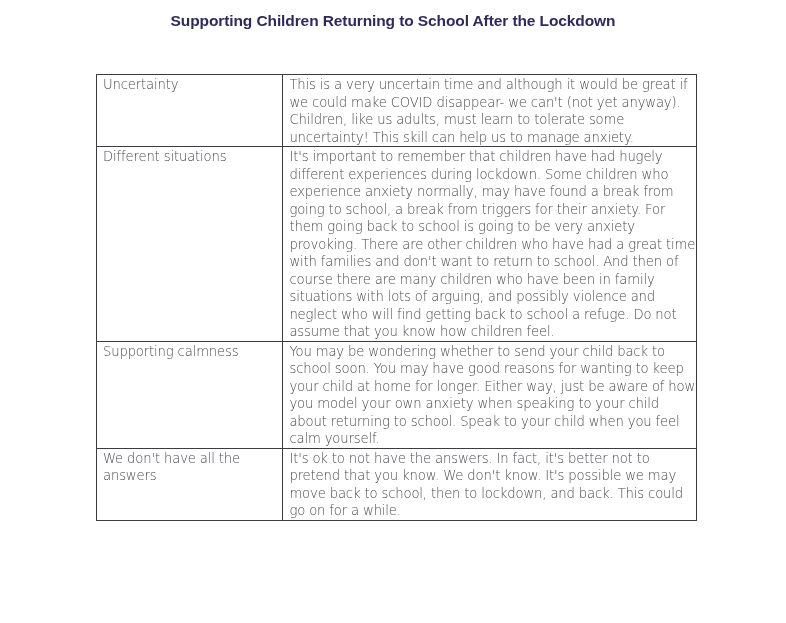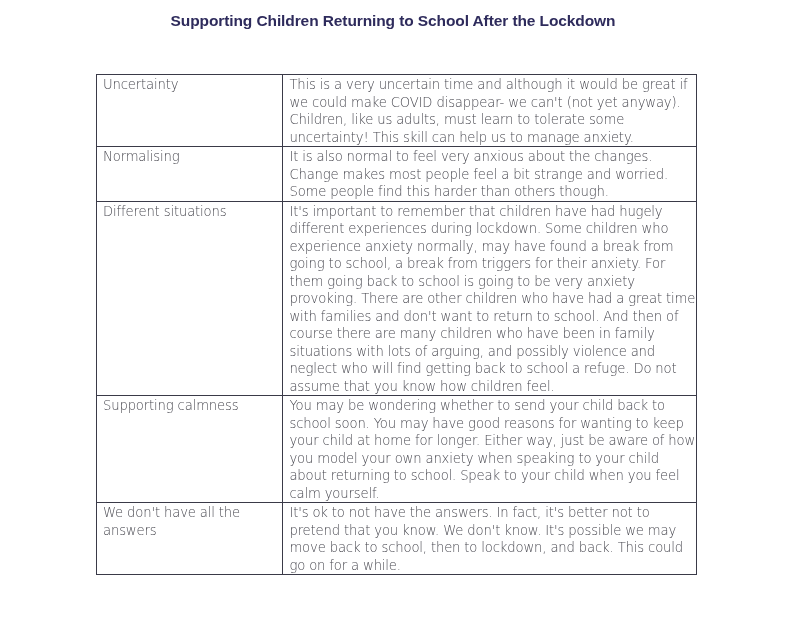--- a/index.html
+++ b/index.html
@@ -42,24 +42,20 @@
 
 <div class="doc-title">Supporting Children Returning to School After the Lockdown</div>
 
 <table class="guide">
   <tbody>
     <tr>
       <td class="topic">Uncertainty</td>
       <td class="desc">This is a very uncertain time and although it would be great if we could make COVID disappear- we can't (not yet anyway). Children, like us adults, must learn to tolerate some uncertainty! This skill can help us to manage anxiety.</td>
     </tr>
     <tr>
-      <td class="topic">Normalising</td>
-      <td class="desc">It is also normal to feel very anxious about the changes. Change makes most people feel a bit strange and worried. Some people find this harder than others though.</td>
-    </tr>
-    <tr>
       <td class="topic">Different situations</td>
       <td class="desc">It's important to remember that children have had hugely different experiences during lockdown. Some children who experience anxiety normally, may have found a break from going to school, a break from triggers for their anxiety. For them going back to school is going to be very anxiety provoking. There are other children who have had a great time with families and don't want to return to school. And then of course there are many children who have been in family situations with lots of arguing, and possibly violence and neglect who will find getting back to school a refuge. Do not assume that you know how children feel.</td>
     </tr>
     <tr>
       <td class="topic">Supporting calmness</td>
       <td class="desc">You may be wondering whether to send your child back to school soon. You may have good reasons for wanting to keep your child at home for longer. Either way, just be aware of how you model your own anxiety when speaking to your child about returning to school. Speak to your child when you feel calm yourself.</td>
     </tr>
     <tr>
       <td class="topic">We don't have all the answers</td>
       <td class="desc">It's ok to not have the answers. In fact, it's better not to pretend that you know. We don't know. It's possible we may move back to school, then to lockdown, and back. This could go on for a while.</td>

